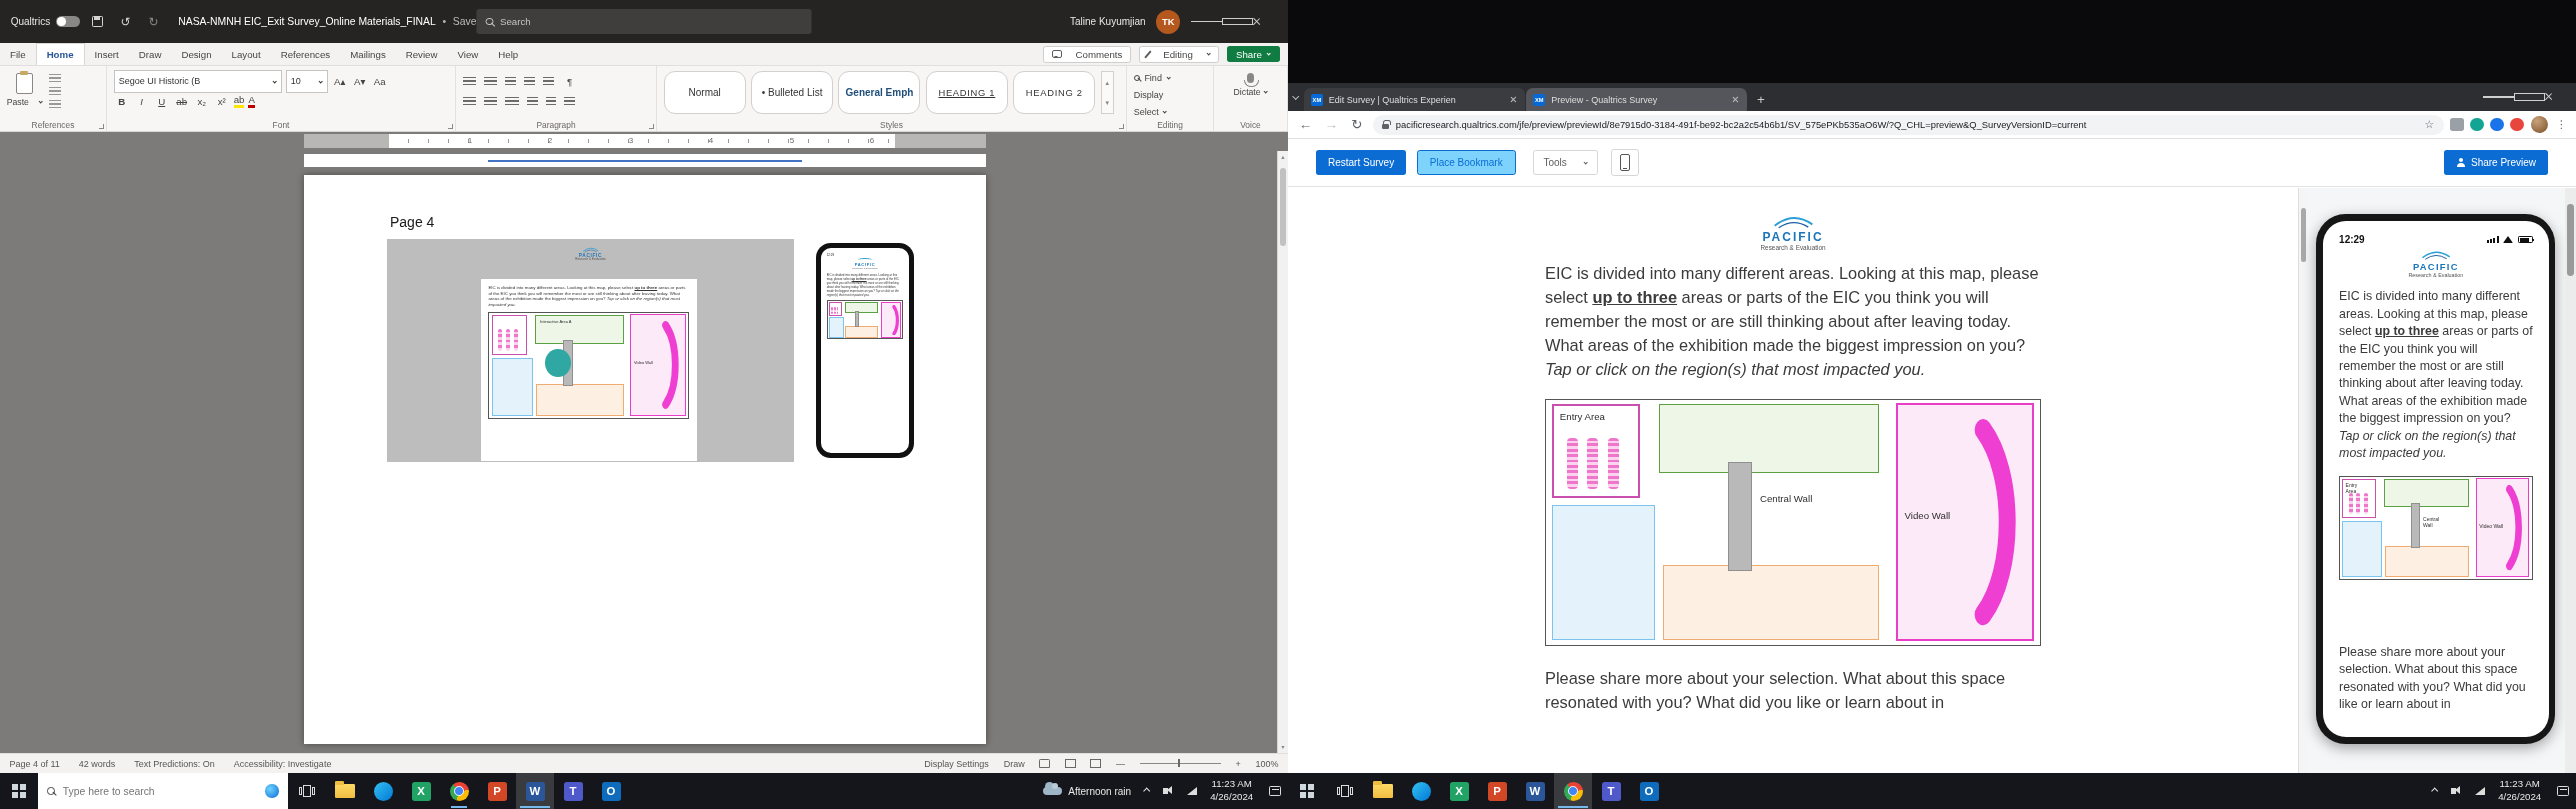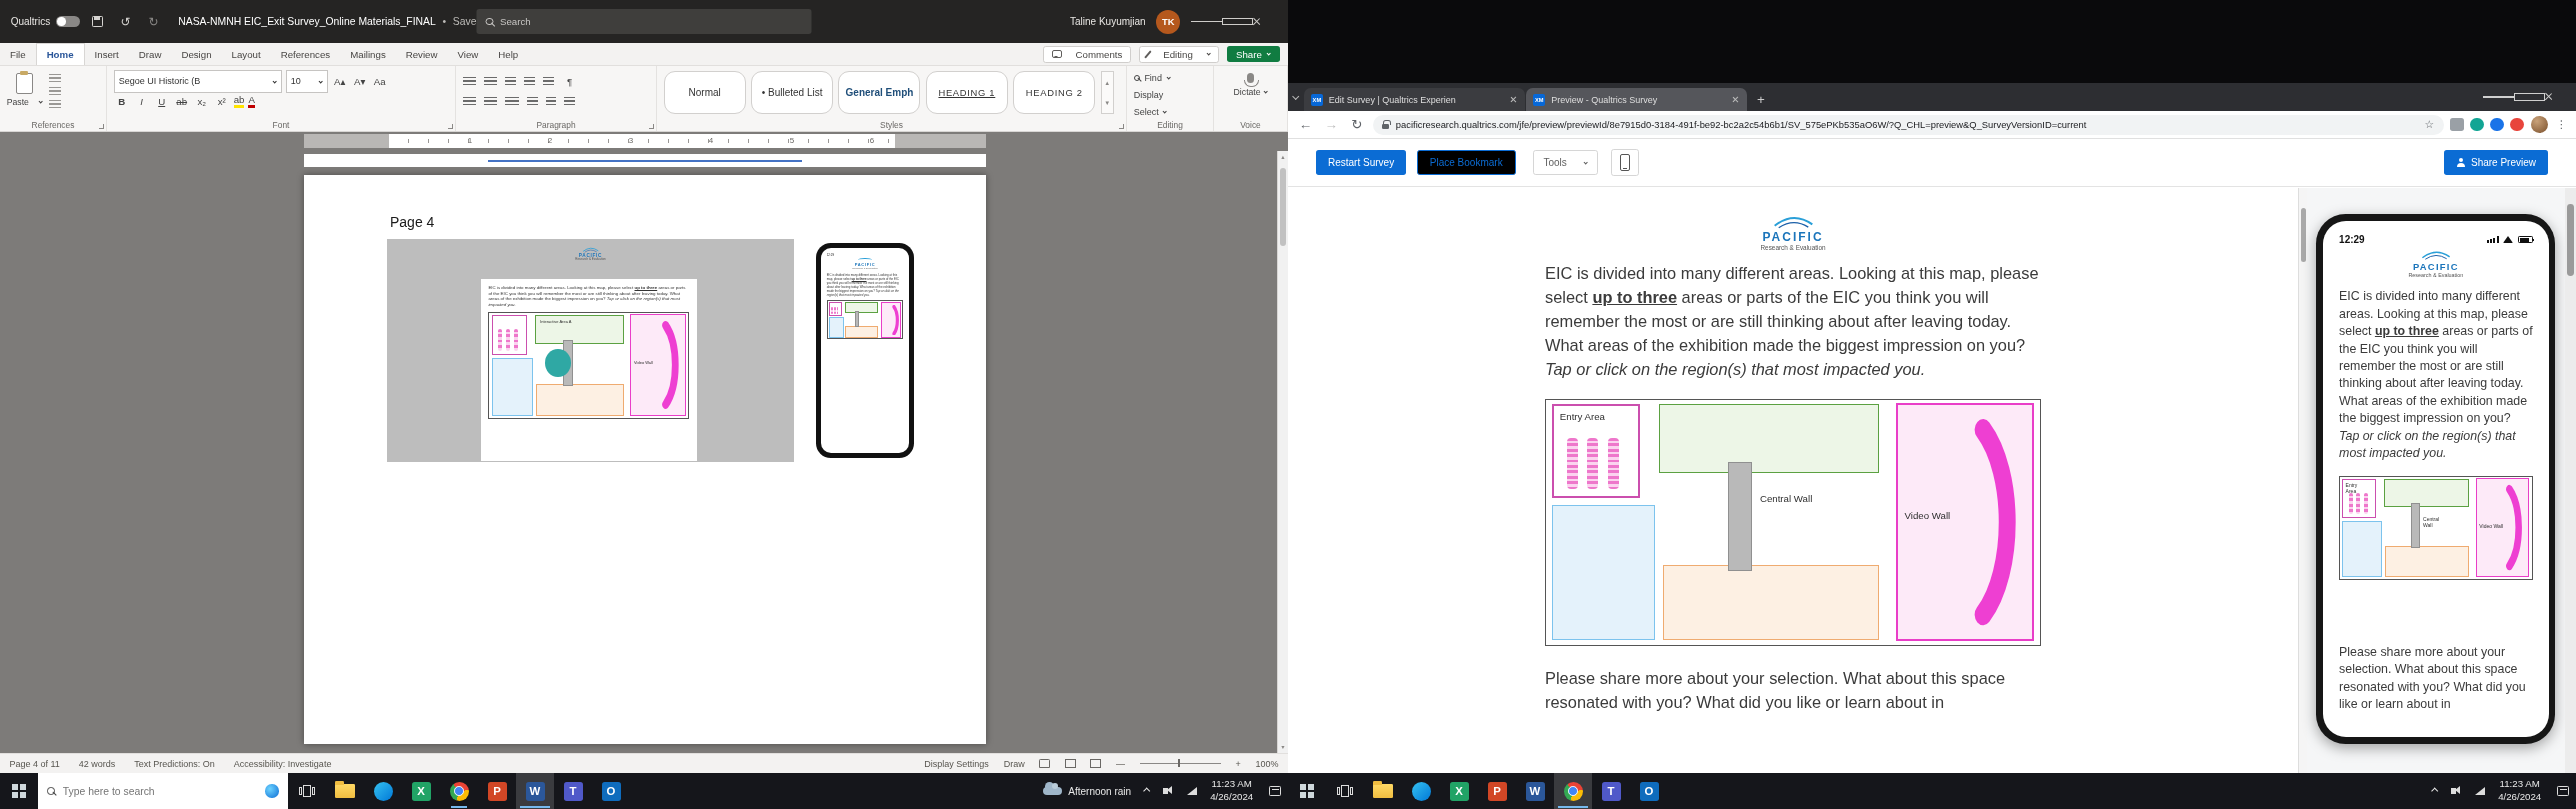--- a/index.html
+++ b/index.html
@@ -179,21 +179,21 @@
 .lock::before{content:"";position:absolute;left:0.7px;top:-4px;width:5.4px;height:4.7px;border:1.3px solid #5f6368;border-bottom:none;border-radius:2.7px 2.7px 0 0}
 .url{font-size:9.4px;color:#202124;white-space:nowrap;overflow:hidden;text-overflow:ellipsis;flex:1}
 .star{color:#5f6368;font-size:10.7px;flex:none}
 .ext{width:13.4px;height:13.4px;border-radius:50%;flex:none}
 .ext.sq{border-radius:2.7px;background:#9aa0a6}
 .ext.teal{background:#12a594}.ext.blue{background:#1a73e8}.ext.red{background:#e8453c}
 .avatar-c{width:17.4px;height:17.4px;border-radius:50%;background:radial-gradient(circle at 35% 30%,#c9a27a,#7a4f2b);flex:none}
 .kebab{color:#5f6368;font-size:10.7px;width:13.4px;text-align:center}
 .qx-toolbar{position:absolute;left:0;right:0;top:56px;height:48px;background:#fff;border-bottom:0.7px solid #e3e3e3;display:flex;align-items:center;gap:10.7px;padding:0 28px}
 .btn-blue{background:#0b6cd4;color:#fff;border-radius:2.7px;padding:6.7px 12px;font-size:10px;display:flex;align-items:center;gap:5.4px}
-.btn-outline{background:#000000;color:#0b6cd4;border:0.7px solid #0b6cd4;border-radius:2.7px;padding:6px 12px;font-size:10px}
+.btn-outline{background:#7dd3fc;color:#0b6cd4;border:0.7px solid #0b6cd4;border-radius:2.7px;padding:6px 12px;font-size:10px}
 .btn-tools{display:flex;align-items:center;gap:17.4px;border:0.7px solid #d6d6d6;border-radius:2.7px;padding:6px 9.4px;font-size:10px;color:#5f5f5f;margin-left:6.7px}
 .btn-device{width:28px;height:27px;border:0.7px solid #d6d6d6;border-radius:2.7px;display:flex;align-items:center;justify-content:center;margin-left:2.7px}
 .smartphone{width:10px;height:17px;border:1.3px solid #555;border-radius:2px;position:relative}
 .smartphone::after{content:"";position:absolute;left:2px;bottom:0.7px;width:3.4px;height:1.3px;background:#555}
 .qx-spacer{flex:1}
 .person-ico{width:9.4px;height:9.4px;position:relative}
 .person-ico::before{content:"";position:absolute;left:2.7px;top:0;width:4px;height:4px;border-radius:50%;background:#fff}
 .person-ico::after{content:"";position:absolute;left:0.7px;bottom:0;width:8px;height:4px;border-radius:4px 4px 0 0;background:#fff}
 .qx-content{position:absolute;left:0;right:0;top:105px;bottom:0;background:#fff}
 .survey-main{position:absolute;left:0;top:0;bottom:0;width:1010px;background:#fff;overflow:hidden;display:flex;flex-direction:column;align-items:center}

